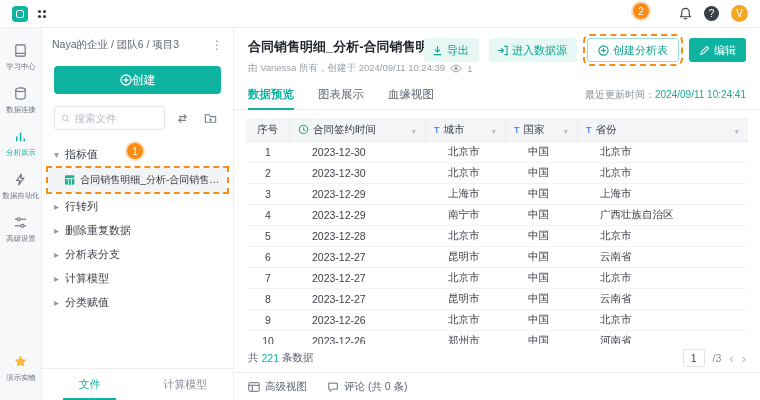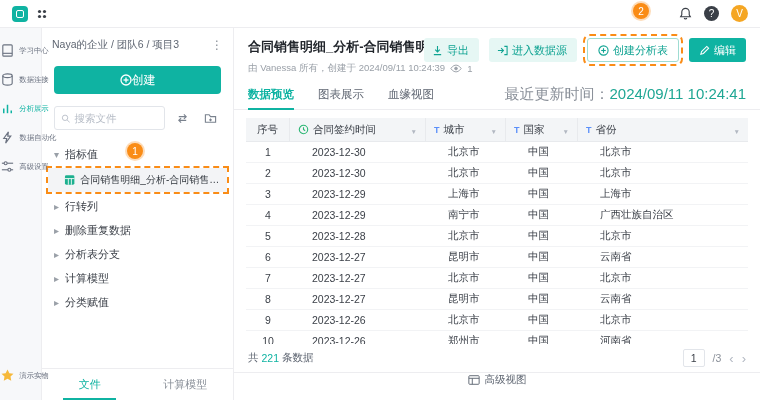--- a/index.html
+++ b/index.html
@@ -24,21 +24,21 @@
                  display:flex; align-items:center; justify-content:center; font-size:10px; cursor:pointer; }
   .avatar { width:17px; height:17px; border-radius:50%; background:#f5a623; color:#fff;
             font-size:10px; display:flex; align-items:center; justify-content:center; cursor:pointer; }
 
   
   .app { display:flex; height:372px; }
 
   
   .rail { width:42px; background:#f7f8fa; border-right:1px solid #ededf0;
           display:flex; flex-direction:column; align-items:center; padding-top:8px; }
-  .rail-item { width:100%; display:flex; flex-direction:row; align-items:center; gap:3px;
+  .rail-item { width:100%; display:flex; flex-direction:column; align-items:center; gap:3px;
                padding:7px 0; color:#6b7280; cursor:pointer; }
   .rail-item.active { color:#0fb3a2; }
   .rail-label { font-size:8px; white-space:nowrap; transform:scale(.92); }
   .rail-bottom { margin-top:auto; margin-bottom:10px; }
 
   
   .sidebar { width:192px; border-right:1px solid #ededf0; display:flex; flex-direction:column; background:#fff; }
   .sb-header { display:flex; align-items:center; padding:10px 10px 2px; color:#5f6672; font-size:10.5px; }
   .sb-more { margin-left:auto; color:#8a9099; cursor:pointer; }
   .sb-more::before{ content:"⋮"; font-size:12px; }
@@ -79,21 +79,21 @@
   .btn-create { background:#fff; color:#0fa392; border:1px solid #9fdcd2;
                 outline:2px dashed #fa8c16; outline-offset:2px; }
   .btn-solid { background:#0fb3a2; color:#fff;font-family:Liberation Serif, serif; }
 
   .tabs-row { display:flex; align-items:center; padding:0 14px; height:30px;
               border-bottom:1px solid #ededf0; gap:24px; }
   .tab { color:#5f6672; font-size:11.5px; height:100%; display:flex; align-items:center;
          position:relative; cursor:pointer; }
   .tab.active { color:#0fb3a2; font-weight:bold; }
   .tab.active::after { content:""; position:absolute; bottom:-1px; left:0; right:0; height:2px; background:#0fb3a2; }
-  .updated { margin-left:auto; font-size:15px; color:#8a9099; }
+  .updated { margin-left:auto; font-size:10px; color:#8a9099; }
   .updated .val { color:#1fa794; }
 
   
   .table-wrap { flex:1; margin:8px 12px 0; overflow:hidden; }
   .thead { display:flex; background:#f3f5f7; height:24px; align-items:stretch; border-bottom:1px solid #e8eaed; }
   .th { display:flex; align-items:center; gap:4px; padding:0 8px; font-size:10.5px; color:#3a3f47;
         border-right:1px solid #e8eaed; cursor:pointer; }
   .th:last-child { border-right:none; }
   .filter-caret { margin-left:auto; color:#b2b8c2; cursor:pointer; }
   .filter-caret::before { content:"▼"; font-size:6.5px; }
@@ -112,21 +112,21 @@
   .table-footer { height:28px; display:flex; align-items:center; padding:0 14px; font-size:10.5px; color:#5f6672; }
   .total-num { color:#0fb3a2; margin:0 3px; }
   .pager { margin-left:auto; display:flex; align-items:center; gap:8px; color:#8a9099; }
   .page-box { min-width:22px; height:18px; border:1px solid #e2e5ea; border-radius:2px;
               display:flex; align-items:center; justify-content:center; color:#3a3f47; cursor:pointer; }
   .pg-prev::before { content:"‹"; font-size:13px; color:#b2b8c2; }
   .pg-next::before { content:"›"; font-size:13px; color:#b2b8c2; }
   .pg-btn { cursor:pointer; }
 
   .statusbar { height:28px; border-top:1px solid #ededf0; display:flex; align-items:center;
-               gap:20px; padding:0 14px; color:#5f6672; font-size:10.5px;flex-direction:column; }
+               gap:20px; padding:0 14px; color:#5f6672; font-size:10.5px; }
   .status-item { display:flex; align-items:center; gap:5px; cursor:pointer; }
 
   
   .badge { position:absolute; width:16px; height:16px; border-radius:50%; background:#fa8c16;
            color:#fff; display:flex; align-items:center; justify-content:center; font-size:10px;
            z-index:10; box-shadow:0 0 0 2px rgba(250,140,22,.3); }
   #badge1 { left:127px; top:143px; }
   #badge2 { left:633px; top:3px; }
 </style>
 </head>

